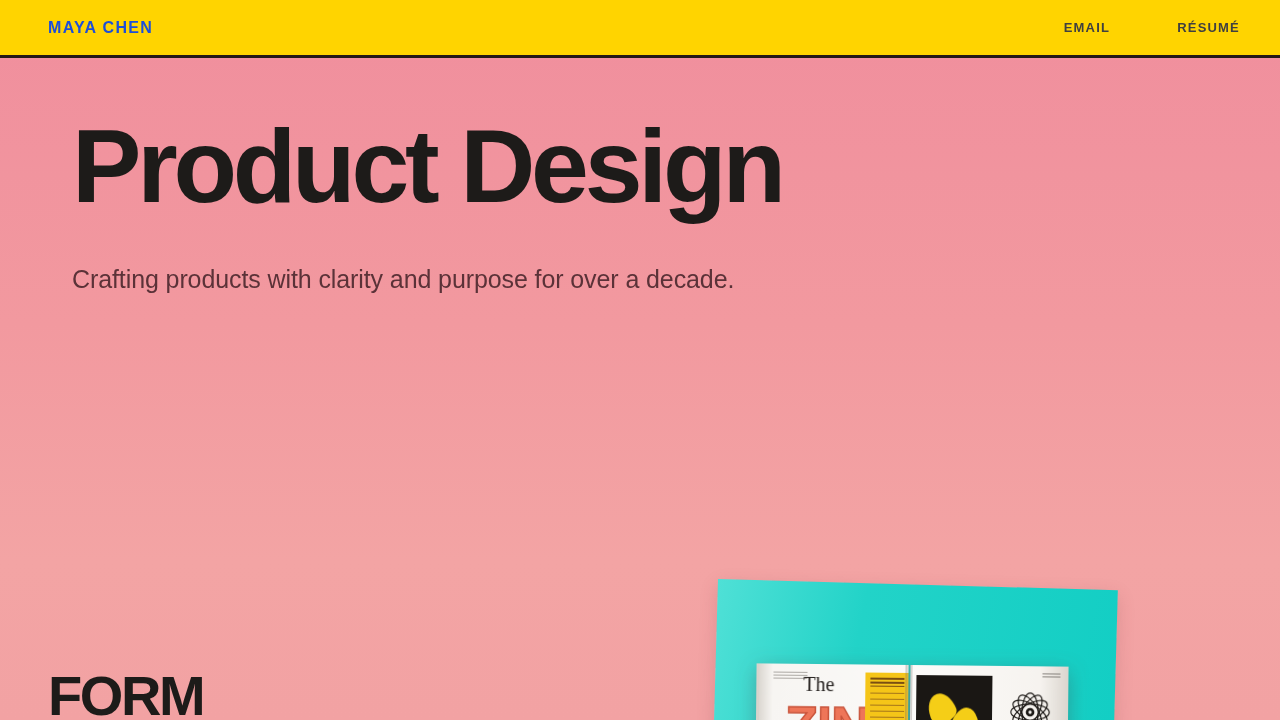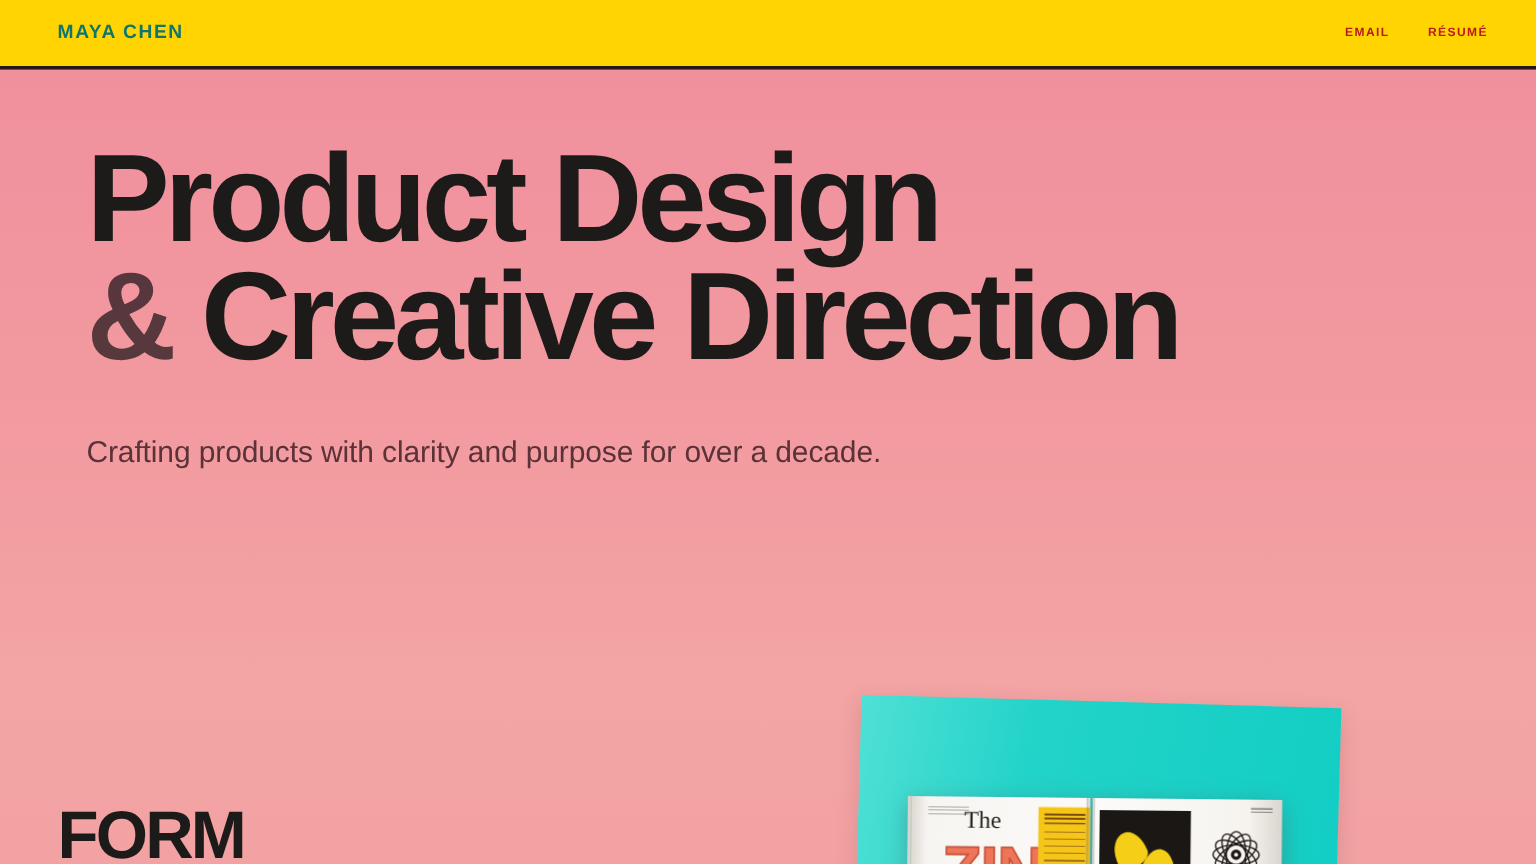--- a/index.html
+++ b/index.html
@@ -35,36 +35,37 @@
     display: flex;
     align-items: center;
     justify-content: space-between;
     padding: 0 40px 0 48px;
     z-index: 40;
   }
   .brand {
     font-size: 16px;
     font-weight: bold;
     letter-spacing: 1.3px;
-    color: #0f766e;
+    color: #1d4ed8;
     white-space: nowrap;
   }
   .navlinks {
     display: flex;
     align-items: center;
     gap: 32px;
   }
   .navlink {
-    font-size: 10px;
+    font-size: 13px;
     font-weight: bold;
     letter-spacing: 1.2px;
-    color: #b91c1c;
+    color: #404040;
     text-decoration: none;
     white-space: nowrap;
     cursor: pointer;
+    margin-left: 35px;
   }
 
   
   .hero {
     position: absolute;
     left: 48px;
     top: 118px;
     width: 1000px;
     z-index: 20;
     margin-left: 24px;
@@ -267,21 +268,20 @@
     <div class="brand">MAYA CHEN</div>
     <nav class="navlinks">
       <a class="navlink">EMAIL</a>
       <a class="navlink">RÉSUMÉ</a>
     </nav>
   </header>
 
   <section class="hero">
     <h1 class="headline">
       <span>Product Design</span>
-      <span class="l2"><span class="amp">&amp;</span><span> Creative Direction</span></span>
     </h1>
     <p class="subcopy">
       <span>Crafting products with clarity and purpose for over a decade.</span>
     </p>
   </section>
 
   <div class="section-label">FORM</div>
 
   <figure class="photo">
     <div class="teal-sheet"></div>

